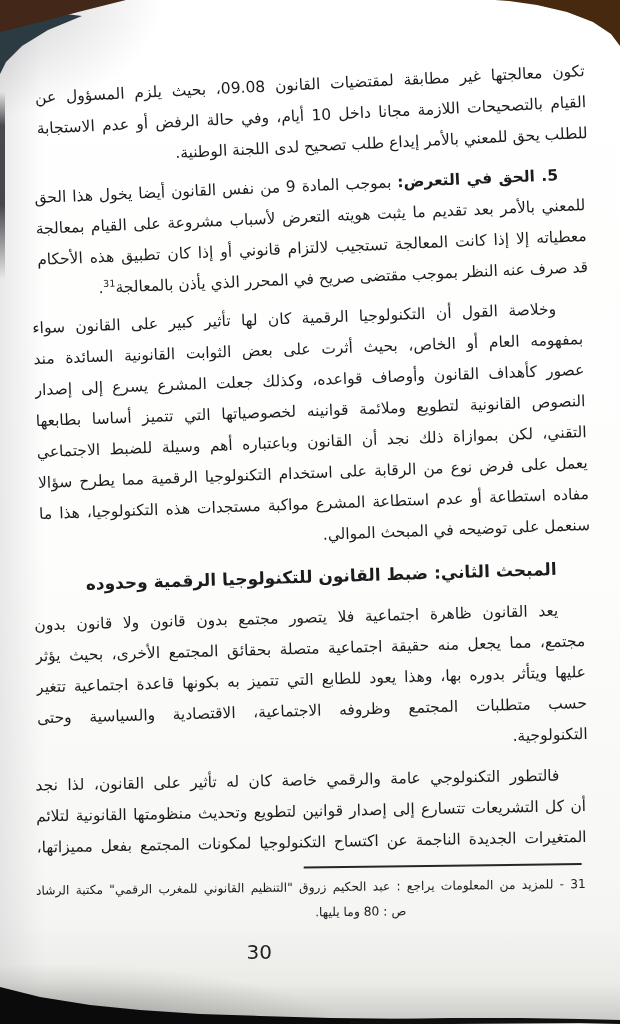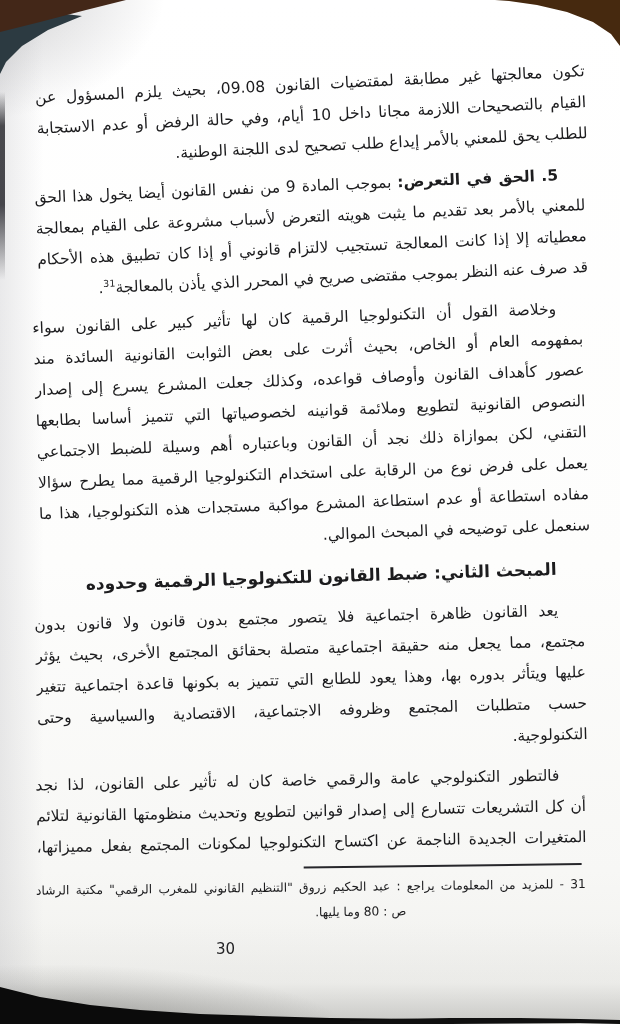--- a/index.html
+++ b/index.html
@@ -63,22 +63,22 @@
   .footnote{margin-top:8px;}
   .fn-rule{width:278px;height:2px;background:#26262a;margin:0 4px 7px 0;}
   .fn-line{
     font-size:12.3px;height:25px;line-height:25px;overflow:hidden;
     text-align:justify;text-align-last:justify;
   }
   .fn-line.fn2{text-align-last:right;padding-right:180px;}
   
   .page-number{
     position:absolute;z-index:2;
-    left:216px;top:940px;width:40px;
-    text-align:left;font-size:15px;color:#232325;
+    left:232px;top:940px;width:40px;
+    text-align:right;font-size:20px;color:#232325;
   }
 </style>
 </head>
 <body>
 
 <div class="stage">
 
   <div class="corner tl-teal"></div>
   <div class="corner tl-brown"></div>
   <div class="corner tr-brown"></div>

